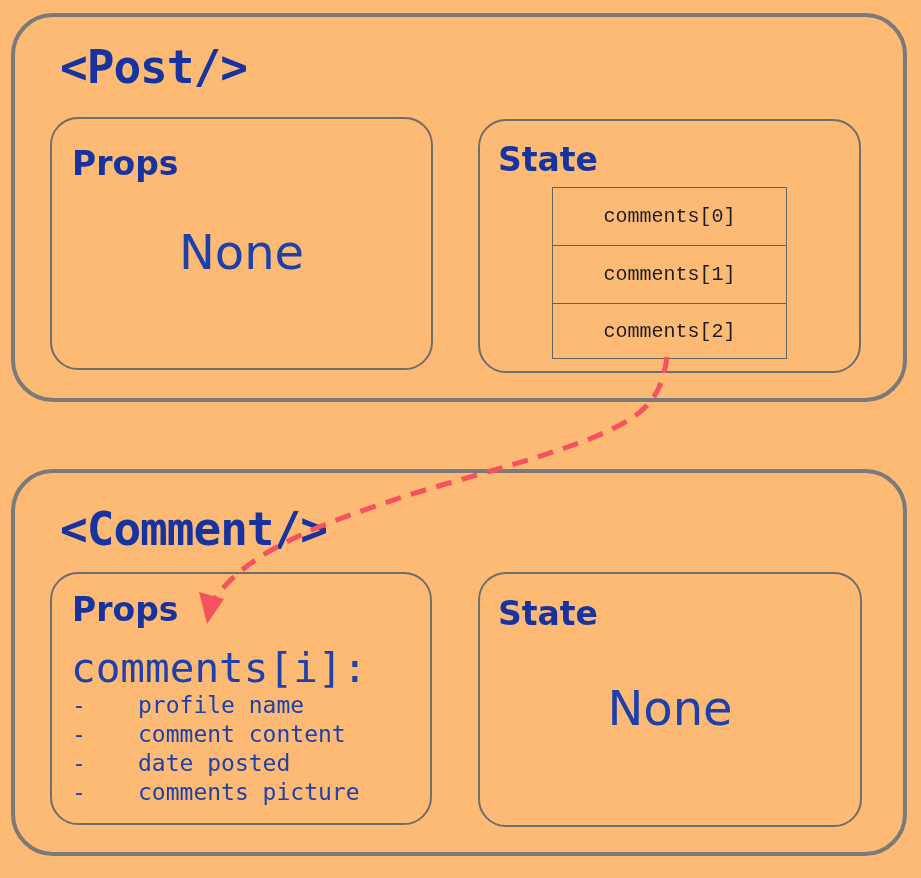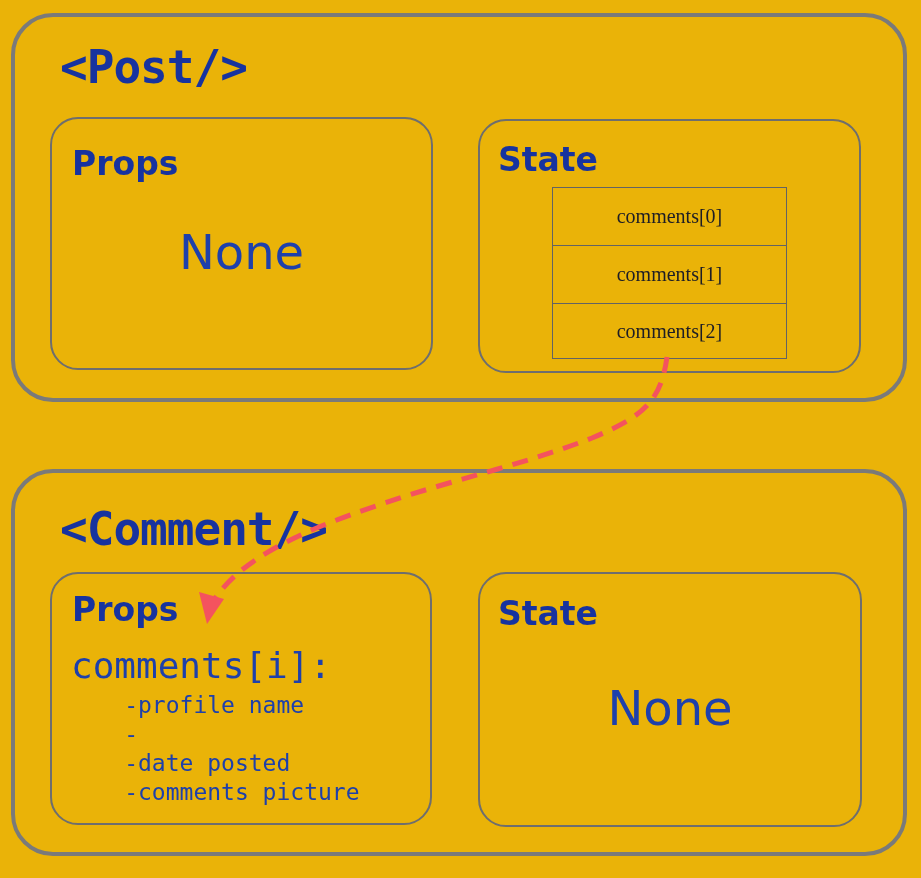--- a/index.html
+++ b/index.html
@@ -1,24 +1,23 @@
 <!DOCTYPE html>
 <html><head>
 <meta charset="utf-8">
 <style>
   * { margin: 0; padding: 0; box-sizing: border-box; }
   html, body { background: #ededed; }
   .page {
     position: relative;
     width: 921px;
     height: 878px;
-    background: #eab308;
+    background: #fdba74;
     overflow: hidden;
     font-family: "DejaVu Sans", sans-serif;
-    text-align: right;
   }
 
   .outer-box {
     position: absolute;
     border: 4.5px solid #7a7a7a;
     border-radius: 42px;
     background: transparent;
   }
   .inner-box {
     position: absolute;
@@ -61,31 +60,31 @@
     position: absolute;
     left: 552px; top: 187px;
     width: 235px; height: 172px;
     border: 1.6px solid #636363;
   }
   .state-row {
     height: 57.33px;
     display: flex;
     align-items: center;
     justify-content: center;
-    font-family: Liberation Serif, serif;
+    font-family: Liberation Mono, monospace;
     font-size: 20px;
     color: #1d1d26;
   }
   .state-row + .state-row { border-top: 1.6px solid #636363; }
 
   .props-code {
     position: absolute;
     left: 71px; top: 645px;
     font-family: "DejaVu Sans Mono", monospace;
-    font-size: 36px;
+    font-size: 41px;
     line-height: 1.15;
     color: #1e40ab;
     white-space: nowrap;
   }
   .props-list {
     position: absolute;
     left: 72px; top: 691px;
     font-family: "DejaVu Sans Mono", monospace;
     font-size: 23px;
     line-height: 29px;
@@ -139,20 +138,21 @@
 
   <div class="props-code">comments[i]:</div>
 
   <div class="props-list">
     <div class="props-item">
       <span class="dash">-</span>
       <span>profile name</span>
     </div>
     <div class="props-item">
       <span class="dash">-</span>
+      <span>comment content</span>
     </div>
     <div class="props-item">
       <span class="dash">-</span>
       <span>date posted</span>
     </div>
     <div class="props-item">
       <span class="dash">-</span>
       <span>comments picture</span>
     </div>
   </div>

